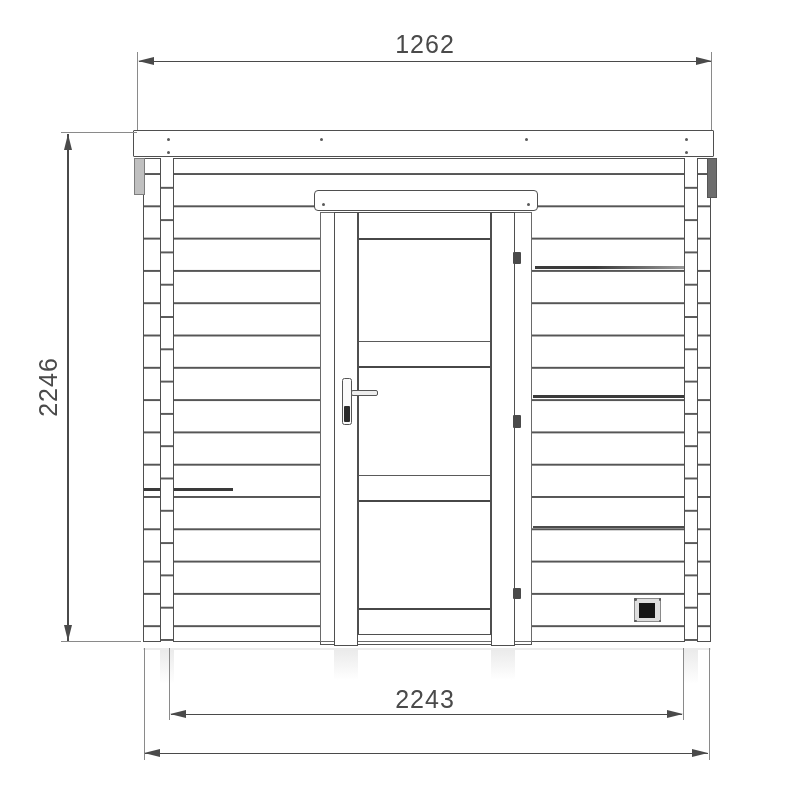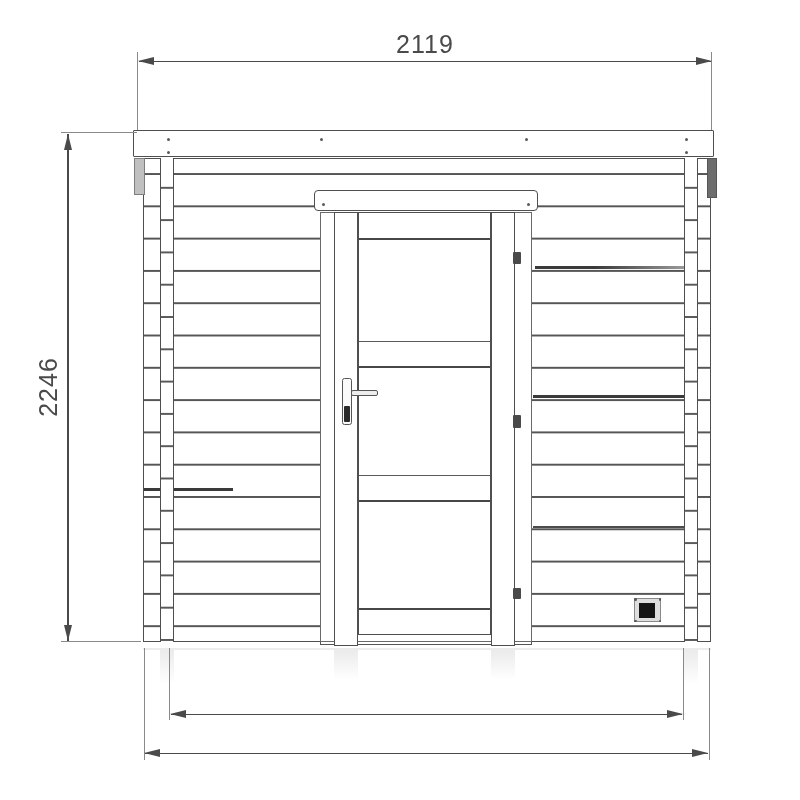--- a/index.html
+++ b/index.html
@@ -109,34 +109,35 @@
   <div class="ghost" style="left:160px;top:650px;width:14px;height:34px;"></div>
   <div class="ghost" style="left:334px;top:650px;width:24px;height:30px;"></div>
   <div class="ghost" style="left:491px;top:650px;width:24px;height:30px;"></div>
   <div class="ghost" style="left:684px;top:650px;width:14px;height:34px;"></div>
 
   <div class="ext" style="left:137px;top:52px;width:1.4px;height:78px;"></div>
   <div class="ext" style="left:711px;top:52px;width:1.4px;height:78px;"></div>
   <div class="dline" style="left:139px;top:60.5px;width:572px;height:1.6px;"></div>
   <div class="ar ar-l" style="left:138px;top:57.3px;"></div>
   <div class="ar ar-r" style="left:696px;top:57.3px;"></div>
-  <div class="dim-label" style="left:355px;top:31px;width:140px;">2119</div>
+  <div class="dim-label" style="left:355px;top:31px;width:140px;">1262</div>
 
   <div class="ext" style="left:61px;top:131.5px;width:76px;height:1.4px;"></div>
   <div class="ext" style="left:61px;top:641px;width:80px;height:1.4px;"></div>
   <div class="dline" style="left:67px;top:134px;width:1.6px;height:507px;"></div>
   <div class="ar ar-u" style="left:64px;top:134px;"></div>
   <div class="ar ar-d" style="left:64px;top:625px;"></div>
   <div class="dim-label dim-label-vert" style="left:-22px;top:374px;width:140px;">2246</div>
 
   <div class="ext" style="left:169px;top:648px;width:1.3px;height:72px;"></div>
   <div class="ext" style="left:683px;top:648px;width:1.3px;height:72px;"></div>
   <div class="dline" style="left:171px;top:713.5px;width:511px;height:1.6px;"></div>
   <div class="ar ar-l" style="left:170px;top:710.3px;"></div>
   <div class="ar ar-r" style="left:667px;top:710.3px;"></div>
+  <div class="dim-label" style="left:355px;top:686px;width:140px;">2243</div>
 
   <div class="ext" style="left:143.5px;top:648px;width:1.3px;height:112px;"></div>
   <div class="ext" style="left:709px;top:648px;width:1.3px;height:112px;"></div>
   <div class="dline" style="left:145px;top:752.5px;width:563px;height:1.6px;"></div>
   <div class="ar ar-l" style="left:144px;top:749.3px;"></div>
   <div class="ar ar-r" style="left:692px;top:749.3px;"></div>
 
 </div>
 
 </body></html>

